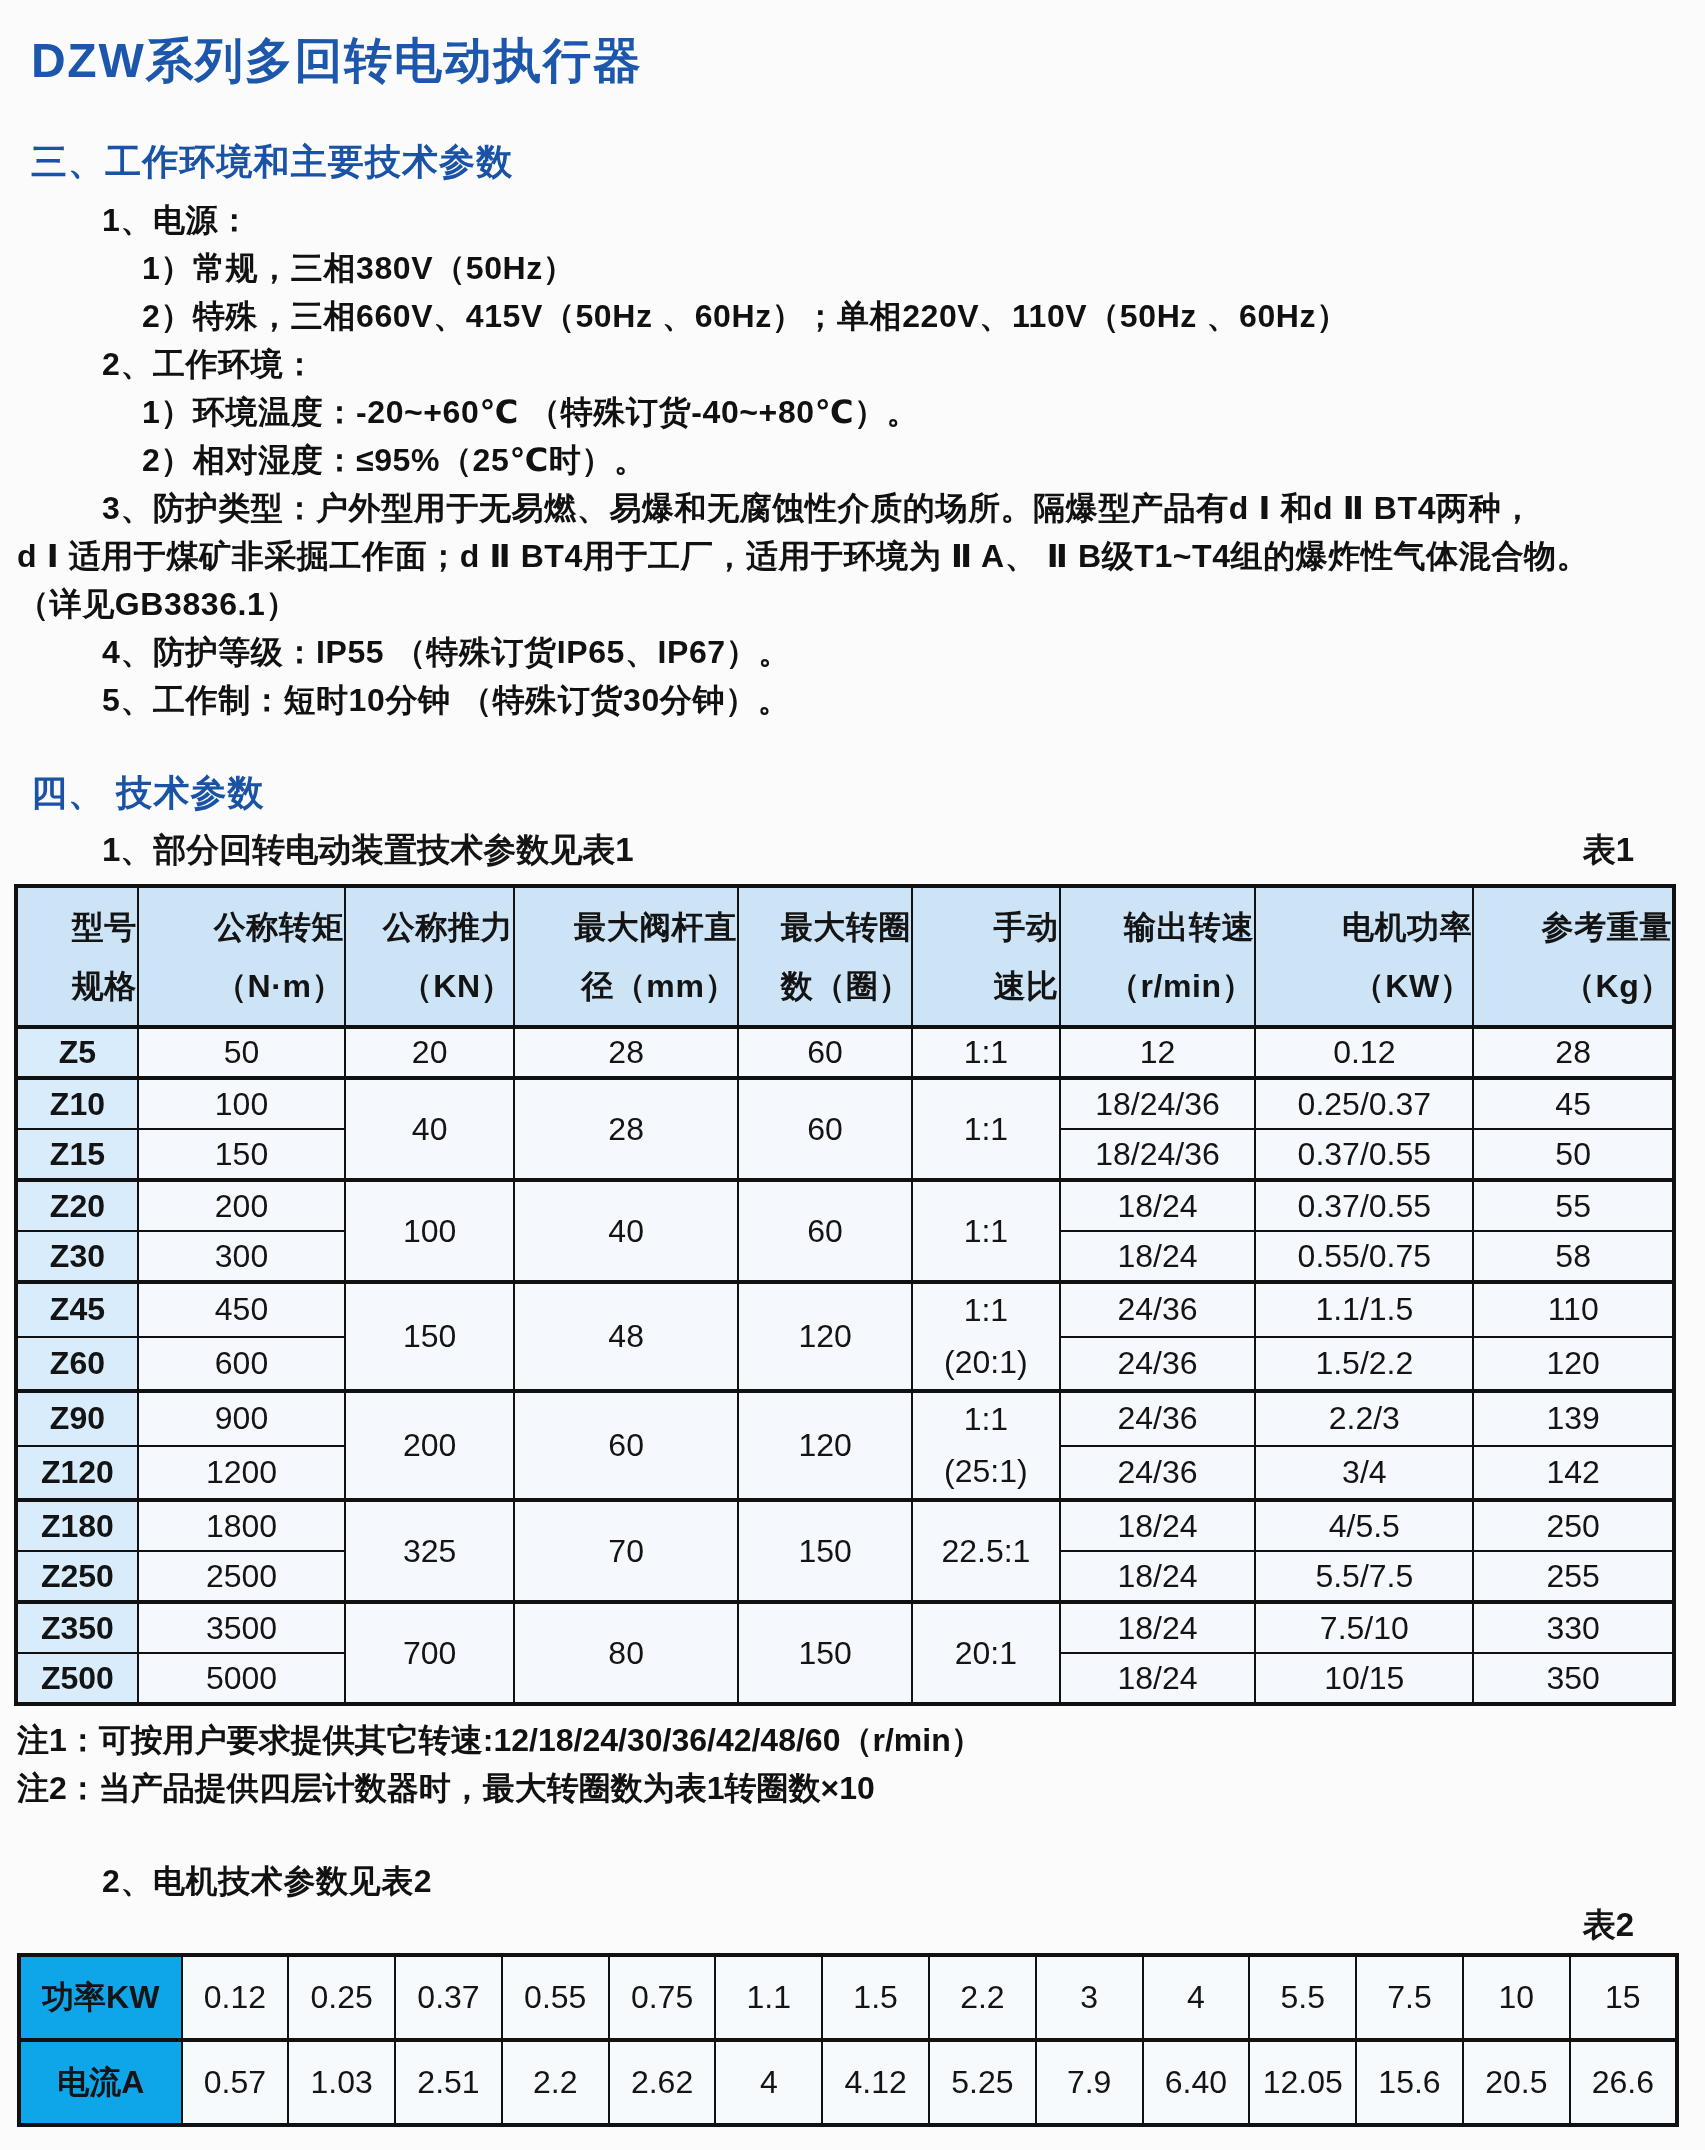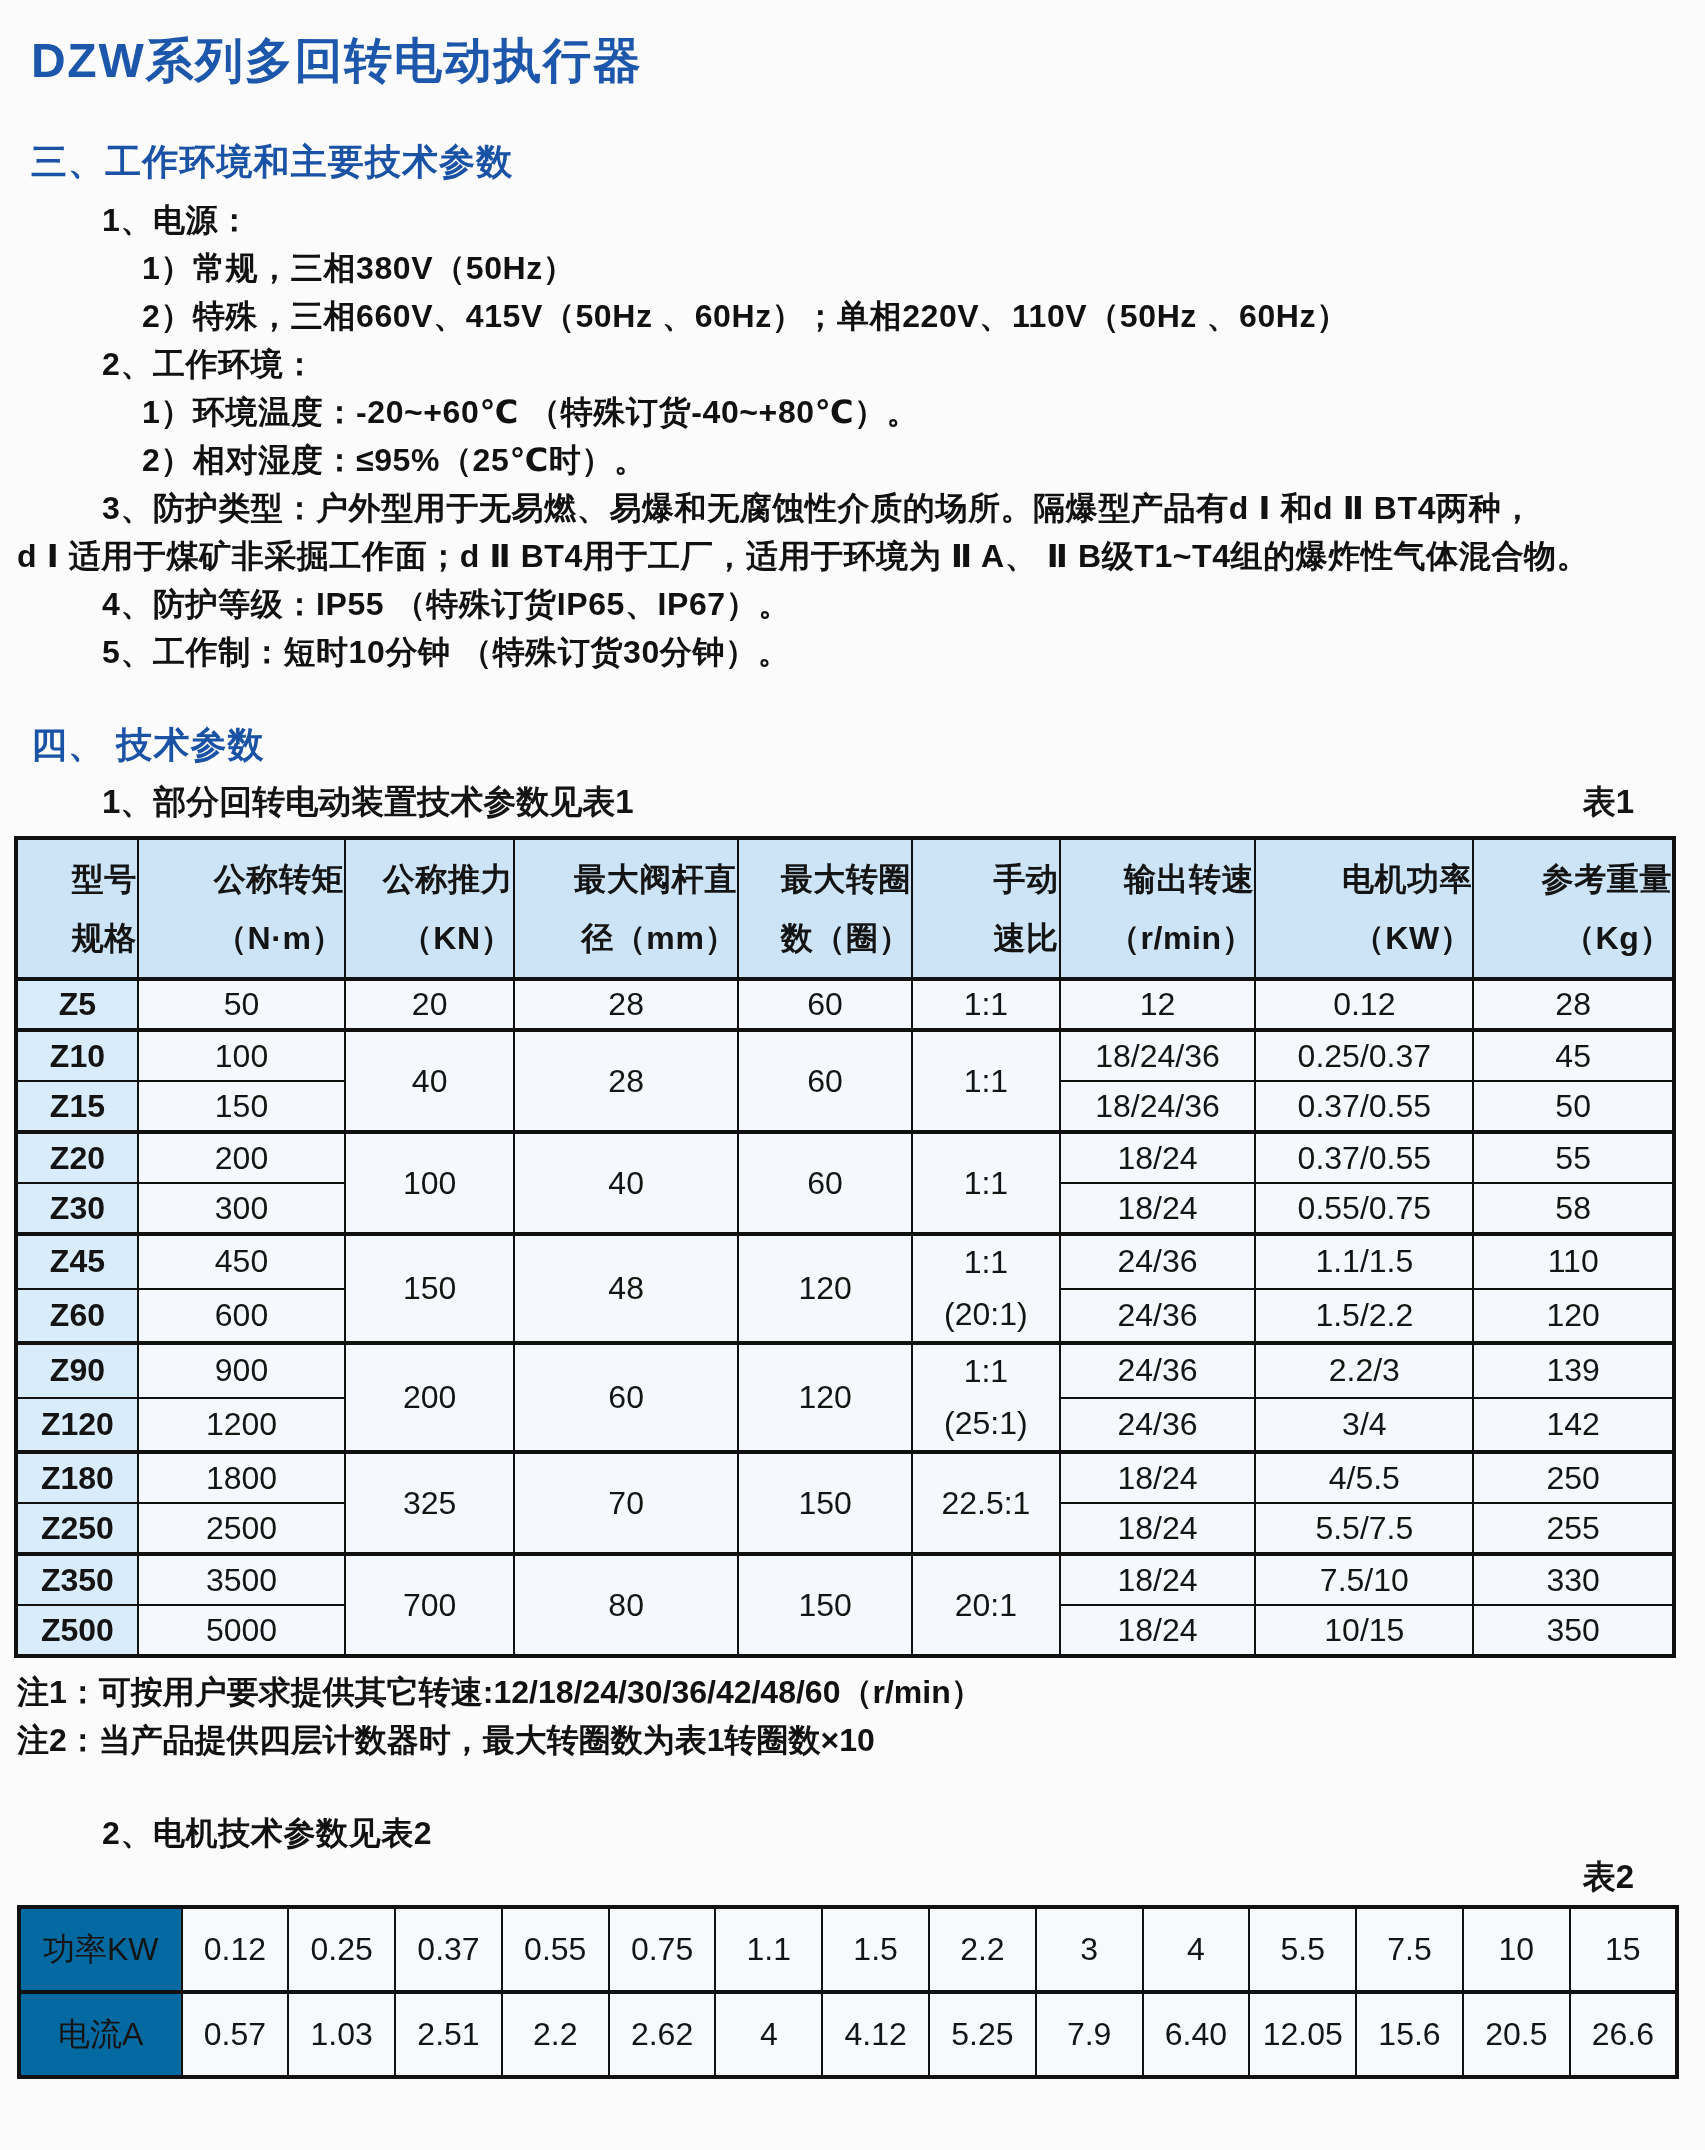--- a/index.html
+++ b/index.html
@@ -111,40 +111,41 @@
   .t2 td {
     border: 2.3px solid #111;
     text-align: center;
     vertical-align: middle;
     background: #f6fafd;
     font-size: 32px;
     font-weight: 500;
   }
   .t2 tr { height: 85px; }
   .t2 tr.first td { border-bottom: 4.5px solid #111; }
-  .t2 td.lbl { background: #0369a1; font-weight: 400; }
+  .t2 td.lbl { background: #0ea5e9; font-weight: 700; }
 </style>
 </head>
 <body>
 
 <div class="page">
 
   <h1 class="title">DZW系列多回转电动执行器</h1>
 
   <h2 class="sec-heading">三、工作环境和主要技术参数</h2>
 
   <div class="textblock">
     <div class="txt ind1">1、电源：</div>
     <div class="txt ind2">1）常规，三相380V（50Hz）</div>
     <div class="txt ind2">2）特殊，三相660V、415V（50Hz 、60Hz）；单相220V、110V（50Hz 、60Hz）</div>
     <div class="txt ind1">2、工作环境：</div>
     <div class="txt ind2">1）环境温度：-20~+60℃ （特殊订货-40~+80℃）。</div>
     <div class="txt ind2">2）相对湿度：≤95%（25℃时）。</div>
     <div class="txt ind1">3、防护类型：户外型用于无易燃、易爆和无腐蚀性介质的场所。隔爆型产品有d Ⅰ 和d Ⅱ BT4两种，</div>
     <div class="txt flush">d Ⅰ 适用于煤矿非采掘工作面；d Ⅱ BT4用于工厂，适用于环境为 Ⅱ A、 Ⅱ B级T1~T4组的爆炸性气体混合物。</div>
+    <div class="txt flush">（详见GB3836.1）</div>
     <div class="txt ind1">4、防护等级：IP55 （特殊订货IP65、IP67）。</div>
     <div class="txt ind1">5、工作制：短时10分钟 （特殊订货30分钟）。</div>
   </div>
 
   <h2 class="sec-heading s4">四、 技术参数</h2>
 
   <div class="caption-row">
     <span>1、部分回转电动装置技术参数见表1</span>
     <span>表1</span>
   </div>

